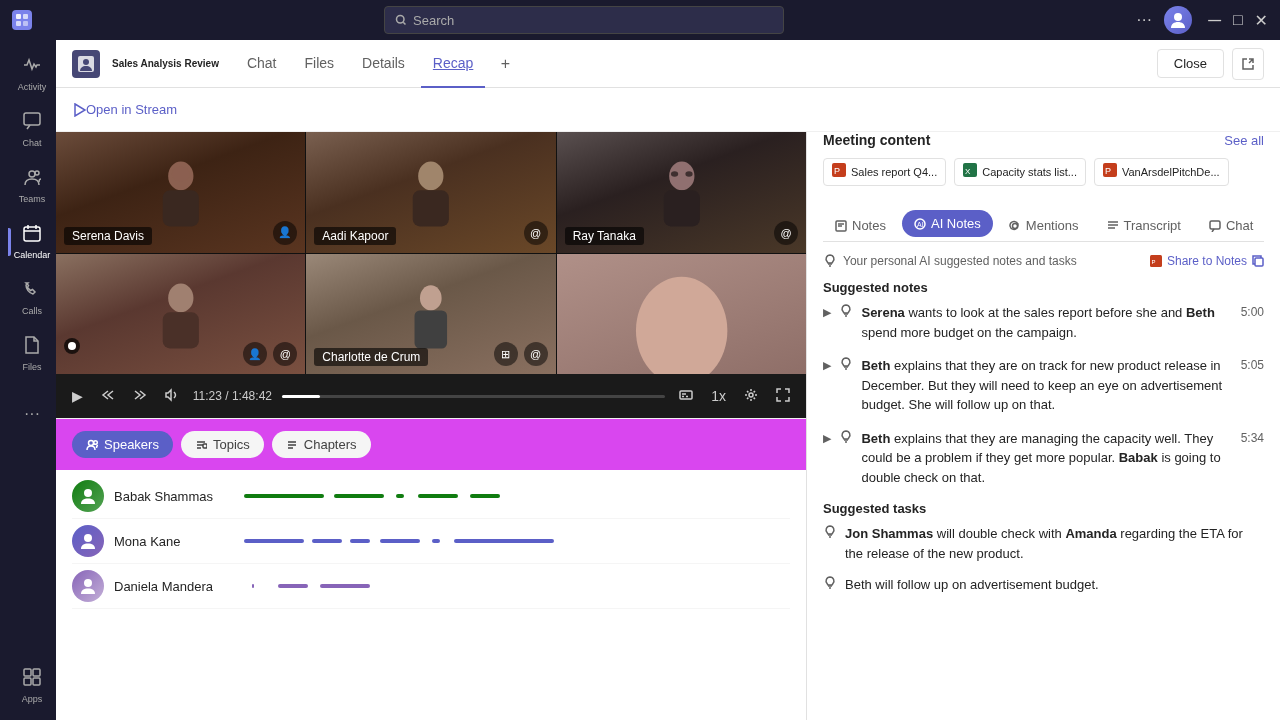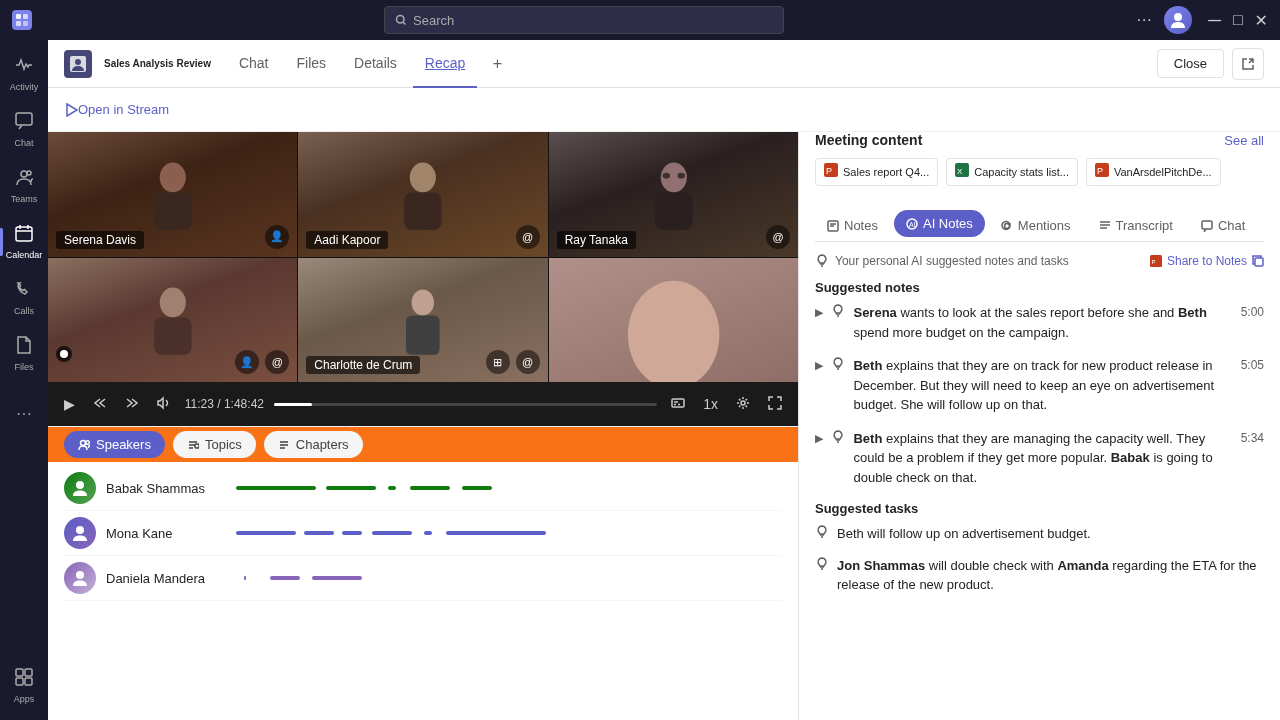--- a/index.html
+++ b/index.html
@@ -36,21 +36,21 @@
 
     
     .app-layout {
       display: flex;
       flex: 1;
       overflow: hidden;
     }
 
     
     .sidebar {
-      width: 48px;
+      width: 56px;
       background: #1a1a2e;
       display: flex;
       flex-direction: column;
       align-items: flex-end;
       padding: 8px 0;
       gap: 4px;
       flex-shrink: 0;
     }
     .sidebar-item {
       width: 48px;
@@ -262,22 +262,22 @@
     .vc-btn { color: #ccc; font-size: 14px; cursor: pointer; background: none; border: none; padding: 4px; }
     .time-display { color: #ccc; font-size: 12px; }
     .progress-bar-wrap { flex: 1; height: 3px; background: #444; border-radius: 2px; cursor: pointer; }
     .progress-bar-fill { height: 100%; background: #fff; width: 10%; border-radius: 2px; }
     .vc-right { margin-left: auto; display: flex; gap: 10px; align-items: center; }
 
     
     .speaker-tabs {
       display: flex;
       gap: 8px;
-      padding: 4px 16px;
-      background: #f97316;
+      padding: 12px 16px;
+      background: #d946ef;
       border-top: 1px solid #f0f0f0;
       flex-shrink: 0;
     }
     .speaker-tab-btn {
       padding: 6px 14px;
       border-radius: 20px;
       font-size: 13px;
       cursor: pointer;
       border: none;
       display: flex;
@@ -989,32 +989,32 @@
           <div class="section-title" style="margin-top:8px;">Suggested tasks</div>
 
           <div class="task-item">
             <span class="note-bulb">
               <svg width="14" height="14" fill="none" stroke="#616161" stroke-width="1.5" viewBox="0 0 14 14">
                 <path d="M7 1a4 4 0 0 1 2.8 6.8L9 9H5l-.8-1.2A4 4 0 0 1 7 1z"></path>
                   <path d="M5 10h4M6 12h2"></path>
               </svg>
             </span>
             <span class="note-text">
-              Beth will follow up on advertisement budget.
+              <strong>Jon Shammas</strong> will double check with <strong>Amanda</strong> regarding the ETA for the release of the new product.
             </span>
           </div>
 
           <div class="task-item">
             <span class="note-bulb">
               <svg width="14" height="14" fill="none" stroke="#616161" stroke-width="1.5" viewBox="0 0 14 14">
                 <path d="M7 1a4 4 0 0 1 2.8 6.8L9 9H5l-.8-1.2A4 4 0 0 1 7 1z"></path>
                   <path d="M5 10h4M6 12h2"></path>
               </svg>
             </span>
             <span class="note-text">
-              <strong>Jon Shammas</strong> will double check with <strong>Amanda</strong> regarding the ETA for the release of the new product.
+              Beth will follow up on advertisement budget.
             </span>
           </div>
         </div>
       </div>
     </div>
   </div>
 </div>
 
 </body></html>

